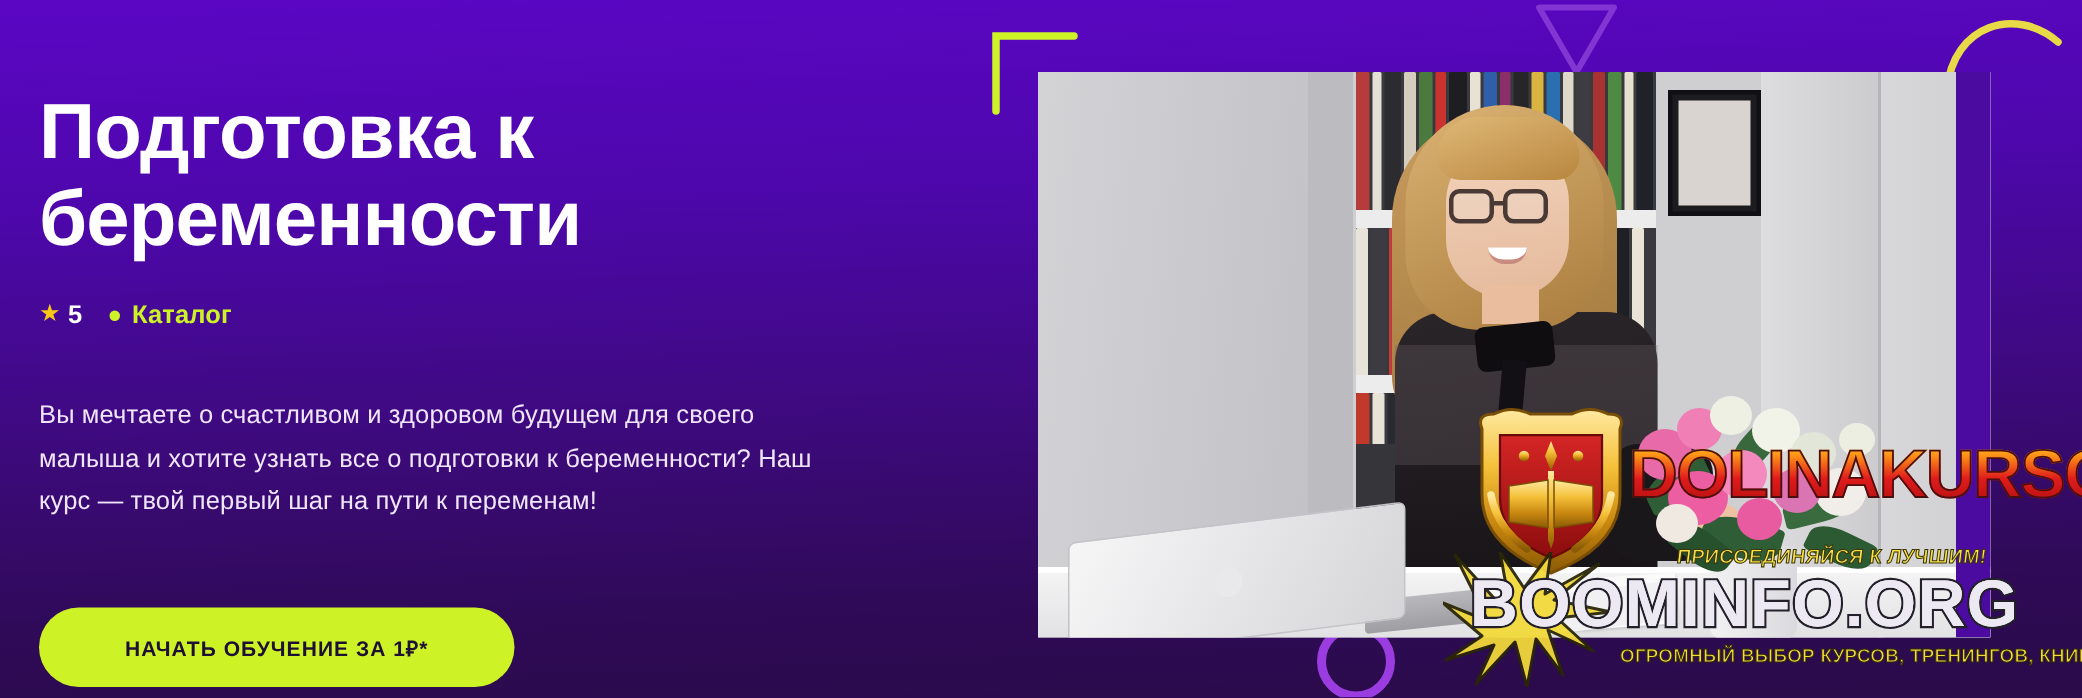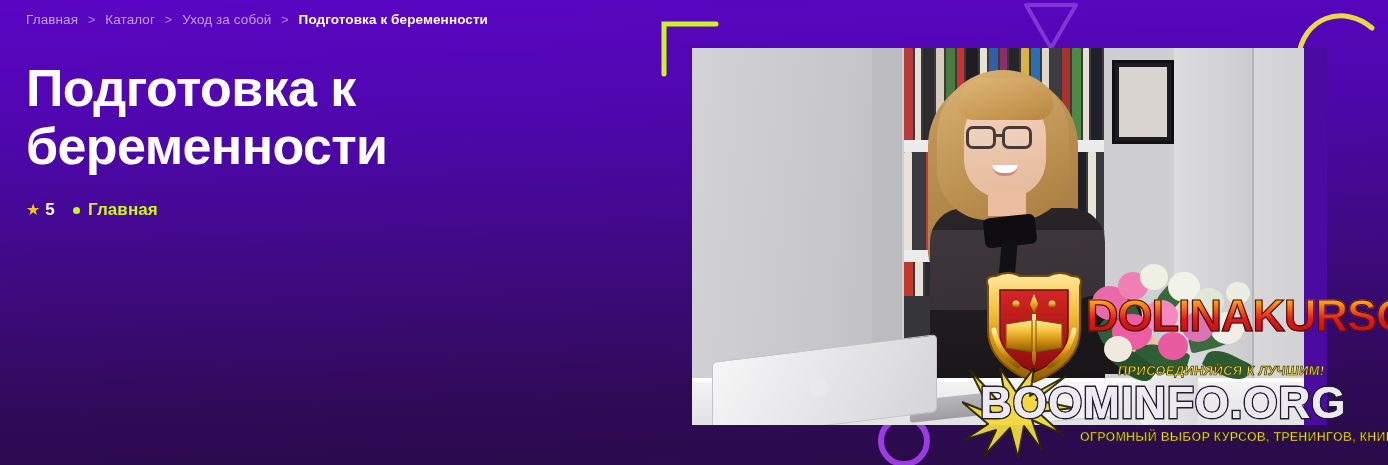--- a/index.html
+++ b/index.html
@@ -343,45 +343,38 @@
       <span class="petal" style="left:142px;top:54px;width:24px;height:22px;background:#eceee2;"></span>
       <span class="petal" style="left:20px;top:108px;width:28px;height:26px;background:#efe9e2;"></span>
       <span class="petal" style="left:74px;top:104px;width:30px;height:28px;background:#e85ba0;"></span>
     </div>
 
     <div class="ph" id="panel-rt"></div>
   </div>
 
   <div id="left-col">
 
-    <div id="breadcrumb">
-      <span class="crumb">Главная</span>
-      <span class="sep">&gt;</span>
-      <span class="crumb">Каталог</span>
-      <span class="sep">&gt;</span>
-      <span class="crumb">Уход за собой</span>
-      <span class="sep">&gt;</span>
-      <span class="crumb current">Подготовка к беременности</span>
-    </div>
 
     <h1 id="page-title">Подготовка к беременности</h1>
 
     <div id="meta-row">
       <span class="star">★</span>
       <span class="rating">5</span>
 
 
 
       <span class="meta-item">
         <span class="dot"></span>
-        <span class="meta-label">Главная</span>
+        <span class="meta-label">Каталог</span>
       </span>
     </div>
 
-
+    <p id="description">Вы мечтаете о счастливом и здоровом будущем для своего малыша и хотите узнать все о подготовки к беременности? Наш курс — твой первый шаг на пути к переменам!</p>
+
+    <button id="cta-button">НАЧАТЬ ОБУЧЕНИЕ ЗА 1₽*</button>
   </div>
 
   <div id="wm-dolina">
     <div id="crest">
       <svg width="112" height="118" viewBox="0 0 112 118">
         <defs>
           <linearGradient id="gold" x1="0" y1="0" x2="0" y2="1">
             <stop offset="0%" stop-color="#ffe9a0"></stop>
               <stop offset="35%" stop-color="#f5c13a"></stop>
             <stop offset="70%" stop-color="#c8860f"></stop>

